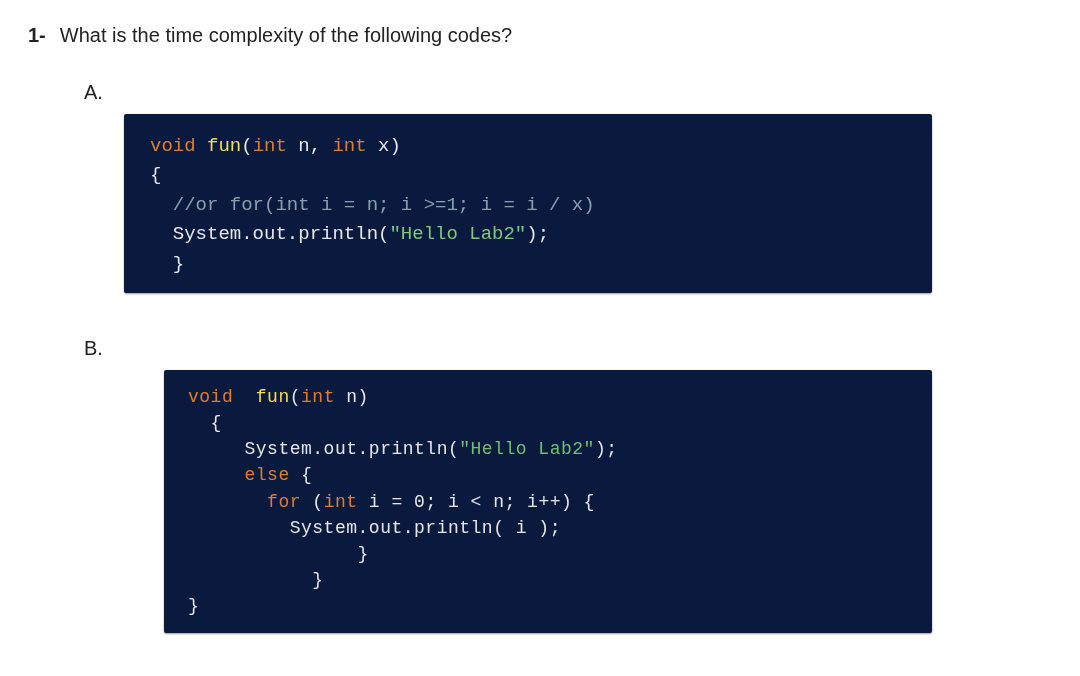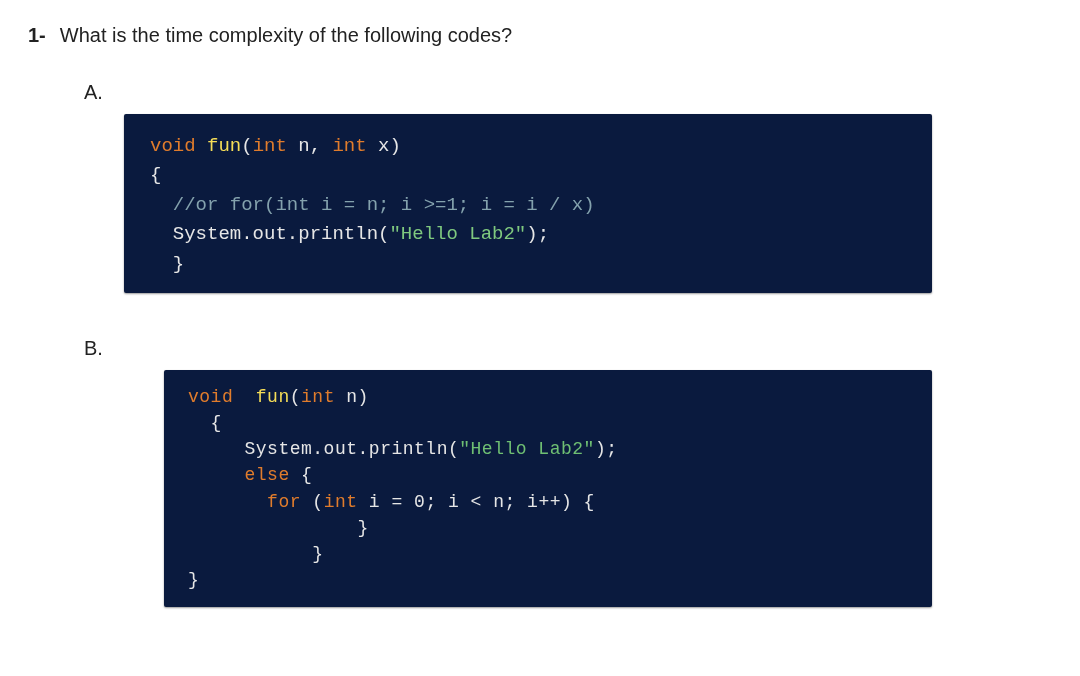--- a/index.html
+++ b/index.html
@@ -55,16 +55,17 @@
 </div>
 
 <div class="part-label">B.</div>
 
 <div class="code-block code-b">
   <div class="mono-line"><span class="kw">void</span><span class="fn">  fun</span><span>(</span><span class="kw">int</span><span> n)</span></div>
   <div class="mono-line"><span>  {</span></div>
   <div class="mono-line"><span>     System.out.println(</span><span class="str">"Hello Lab2"</span><span>);</span></div>
   <div class="mono-line"><span class="kw">     else </span><span>{</span></div>
   <div class="mono-line"><span class="kw">       for </span><span>(</span><span class="kw">int</span><span> i = </span><span class="num">0</span><span>; i &lt; n; i++) {</span></div>
+  <div class="mono-line"><span>         System.out.println( i );</span></div>
   <div class="mono-line"><span>               }</span></div>
   <div class="mono-line"><span>           }</span></div>
   <div class="mono-line"><span>}</span></div>
 </div>
 
 </body></html>

